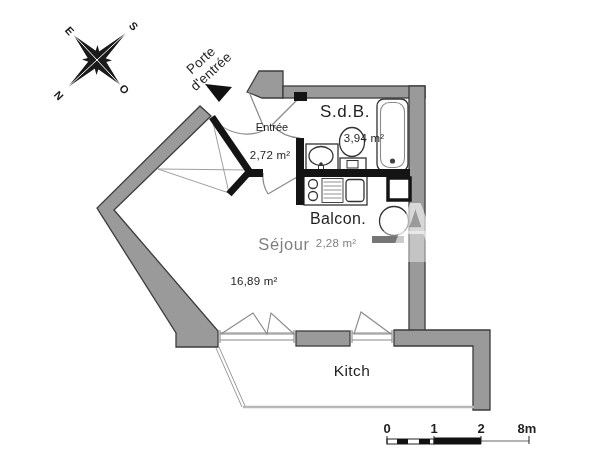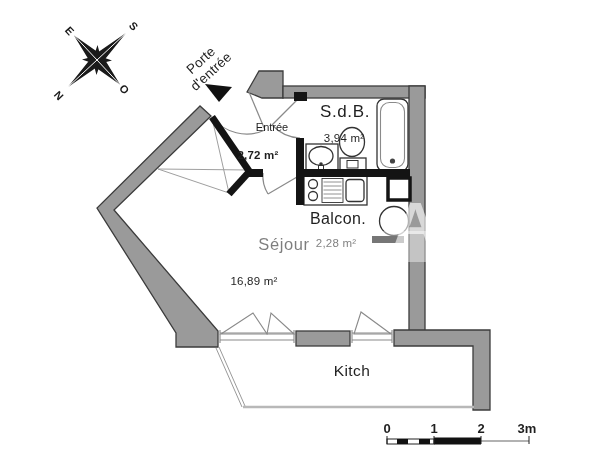--- a/index.html
+++ b/index.html
@@ -168,34 +168,34 @@
       <line x1="529" y1="436" x2="529" y2="444" stroke="#222222" stroke-width="1"></line>
     </g>
   </svg>
 
   <div class="porte">
     <div>Porte</div>
     <div>d'entrée</div>
   </div>
 
   <div class="lbl entree-name" style="left:272px;top:128px;">Entrée</div>
-  <div class="lbl room-area" style="left:258px;top:155px;font-weight:bold;">2,72 m²</div>
+  <div class="lbl room-area" style="left:270px;top:155px;">2,72 m²</div>
 
   <div class="lbl sdb-name" style="left:345px;top:112px;">S.d.B.</div>
-  <div class="lbl room-area" style="left:344px;top:138px;">3,94 m²</div>
+  <div class="lbl room-area" style="left:364px;top:138px;">3,94 m²</div>
 
   <div class="lbl room-name" style="left:338px;top:219px;">Balcon.</div>
   <div class="lbl room-area" style="left:336px;top:243px;">2,28 m²</div>
 
   <div class="lbl sejour-name" style="left:257px;top:245px;margin-left:27px;">Séjour</div>
   <div class="lbl room-area" style="left:254px;top:281px;">16,89 m²</div>
 
   <div class="lbl balcon-name" style="left:352px;top:371px;">Kitch</div>
 
   <div class="lbl scale-num" style="left:387px;top:429px;">0</div>
   <div class="lbl scale-num" style="left:434px;top:429px;">1</div>
   <div class="lbl scale-num" style="left:481px;top:429px;">2</div>
-  <div class="lbl scale-num" style="left:527px;top:429px;">3m</div>
+  <div class="lbl scale-num" style="left:527px;top:429px;">8m</div>
 
   <div class="wm-band"></div>
   <div class="wm-letter">A</div>
 
 </div>
 
 </body></html>

